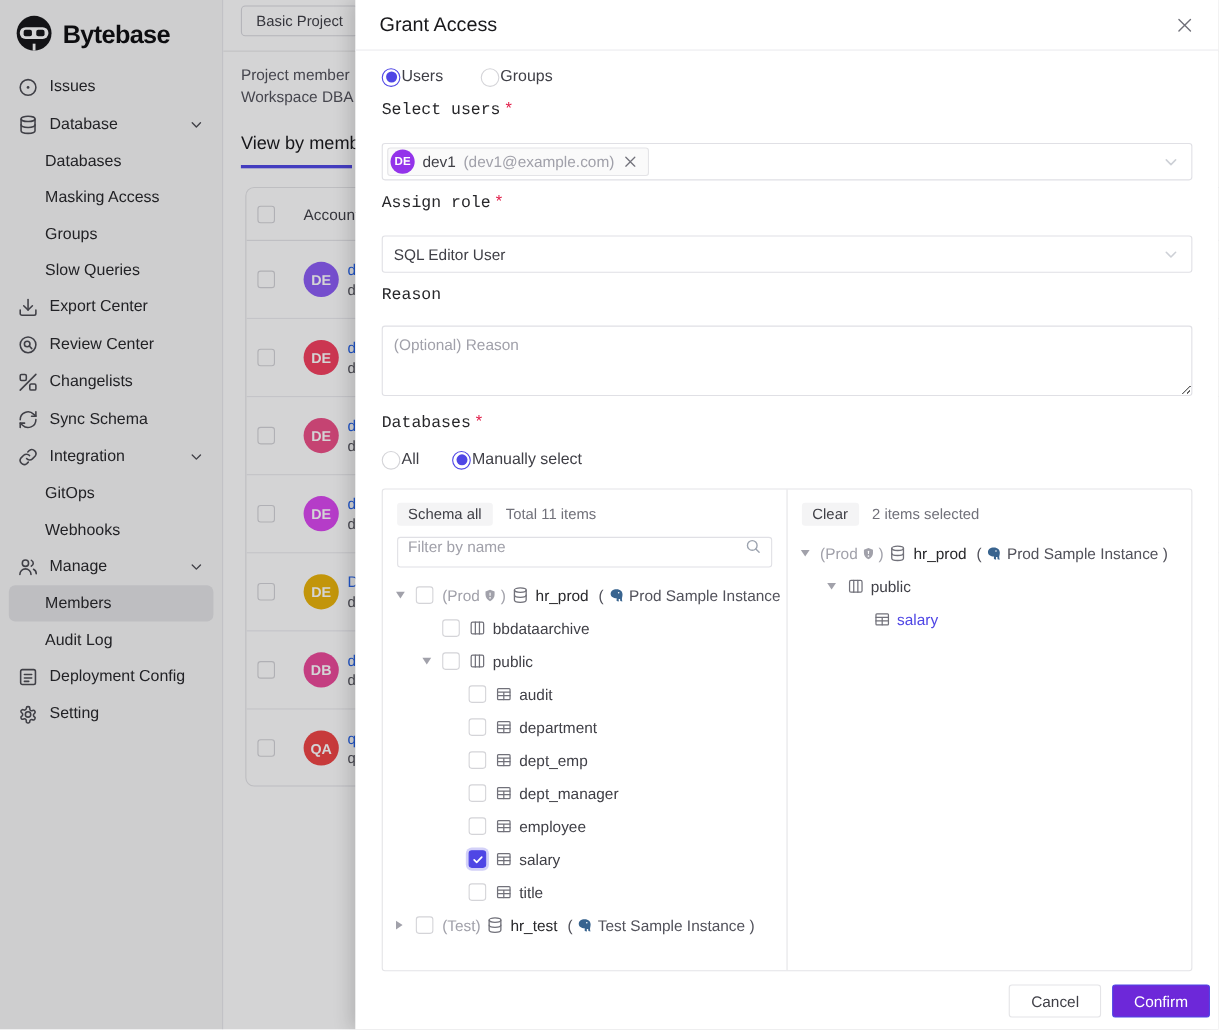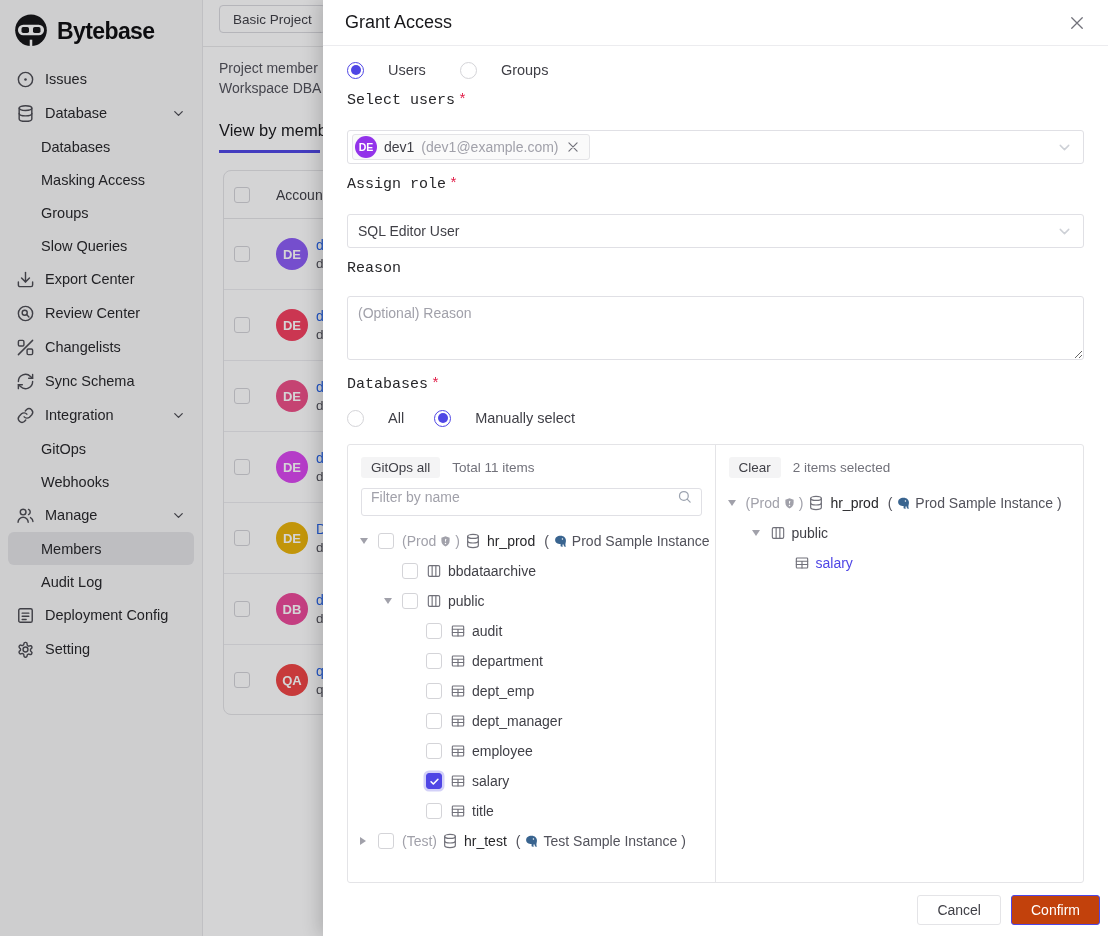--- a/index.html
+++ b/index.html
@@ -52,21 +52,21 @@
   
   .modal { position: absolute; left: 323px; top: 0; width: 785px; height: 936px; background: #fff;
     box-shadow: -5px 0 16px rgba(0,0,0,.16); z-index: 10; display: flex; flex-direction: column; }
   .m-header { height: 46px; flex: none; border-bottom: 1px solid #ececef;
     display: flex; align-items: center; padding: 0 22px; }
   .m-title { font-size: 18px; font-weight: 500; color: #18181b; }
   .m-close { margin-left: auto; width: 18px; height: 18px; color: #71717a; cursor: pointer; }
   .m-body { flex: 1; padding: 0 24px; position: relative; }
 
   .radio-row { display: flex; align-items: center; gap: 34px; margin-top: 14px; height: 20px; }
-  .radio-opt { display: flex; align-items: center; gap: 24px; font-size: 14.5px; color: #3f3f46; }
+  .radio-opt { display: flex; align-items: center; gap: 1px; font-size: 14.5px; color: #3f3f46; }
   .radio { width: 17px; height: 17px; border-radius: 50%; border: 1px solid #d4d4d8; background: #fff; position: relative; flex: none; }
   .radio.sel { border: 1.5px solid #4f46e5; }
   .radio.sel::after { content: ""; position: absolute; inset: 2.5px; border-radius: 50%; background: #4f46e5; }
 
   .f-label { margin-top: 12px; height: 20px; font-size: 15px; color: #27272a; font-family: Liberation Mono, monospace; }
   .req { color: #e11d48; margin-left: 3px; }
 
   .field-select { margin-top: 18px; height: 34px; border: 1px solid #e0e0e5; border-radius: 3px;
     background: #fff; display: flex; align-items: center; padding: 0 10px 0 4px; font-size: 14px; color: #3f3f46; }
   .sel-chevron { margin-left: auto; width: 17px; height: 17px; color: #cdd0d6; flex: none; }
@@ -112,21 +112,21 @@
   .t-name { color: #3f3f46; }
   .t-name.bold { font-weight: 500; color: #27272a; }
   .t-name.selected { color: #4f46e5; }
   .t-inst { margin-left: 9px; color: #52525b; display: inline-flex; align-items: center; gap: 4px; }
   .t-inst svg { width: 15px; height: 15px; color: #39648f; }
 
   .m-footer { position: absolute; bottom: 11px; right: 8px; display: flex; gap: 10px; z-index: 11; }
   .btn { height: 30px; padding: 0 19px; border-radius: 3px; font-size: 14px;
     display: inline-flex; align-items: center; cursor: pointer; }
   .btn-plain { background: #fff; border: 1px solid #e4e4e7; color: #3f3f46; }
-  .btn-primary { background: #c2410c; border: 1px solid #4f46e5; color: #fff; font-weight: 500; }
+  .btn-primary { background: #6d28d9; border: 1px solid #4f46e5; color: #fff; font-weight: 500; }
 
   .check-glyph { width: 11px; height: 11px; }
 </style>
 </head>
 <body>
 
 <div class="stage">
 
   <aside class="sidebar">
     <div class="logo">
@@ -428,21 +428,21 @@
         </span>
         <span class="radio-opt" style="margin-left:-4px">
           <span class="radio sel"></span>
           <span>Manually select</span>
         </span>
       </div>
 
       <div class="transfer">
         <div class="t-panel src">
           <div class="t-head">
-            <span class="t-btn">GitOps all</span>
+            <span class="t-btn">Schema all</span>
             <span class="t-count">Total 11 items</span>
           </div>
           <div class="filter">
             <input placeholder="Filter by name" style="">
             <svg viewBox="0 0 24 24" fill="none" stroke="currentColor" stroke-width="2" stroke-linecap="round">
                 <circle cx="11" cy="11" r="7"></circle>
                 <path d="M16.2 16.2L21 21"></path>
               </svg>
           </div>
           <div id="src-tree">

